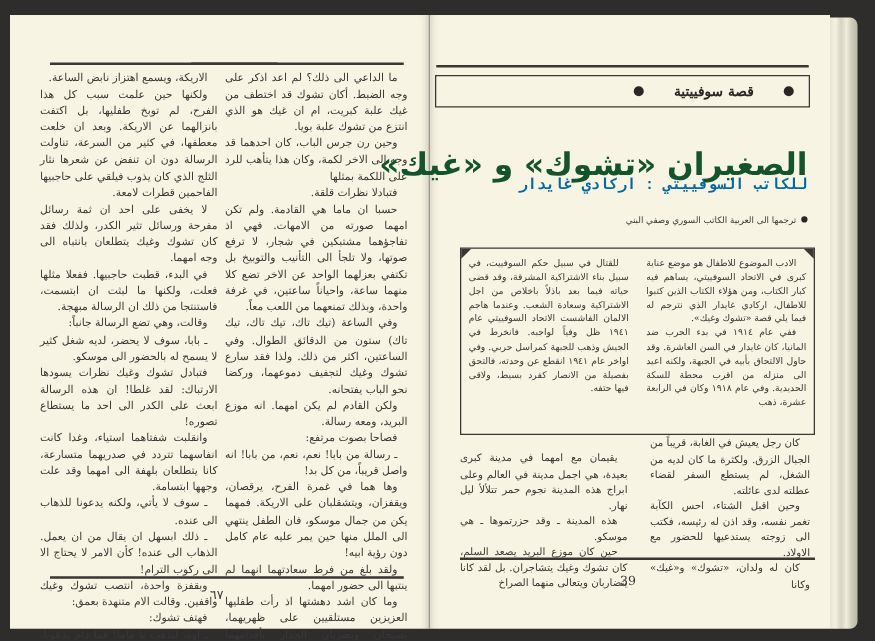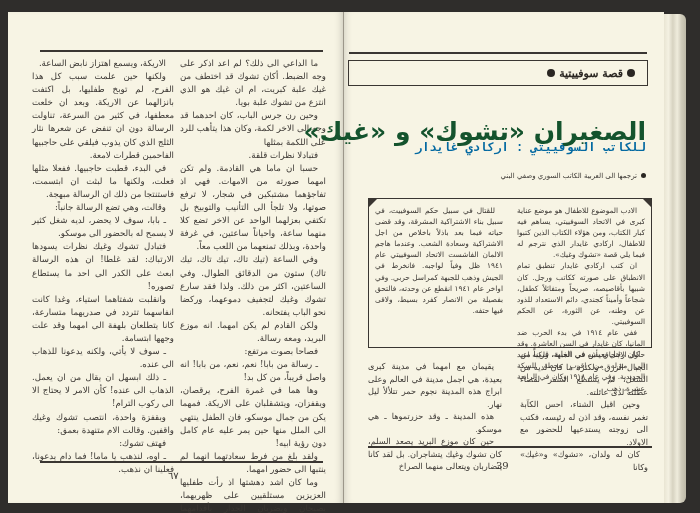--- a/index.html
+++ b/index.html
@@ -67,58 +67,58 @@
     <p>فصاحا بصوت مرتفع:</p>
     <p>ـ رسالة من بابا! نعم، نعم، من بابا! انه واصل قريباً، من كل بد!</p>
     <p>وها هما في غمرة الفرح، يرقصان، ويقفزان، ويتشقلبان على الاريكة. فمهما يكن من جمال موسكو، فان الطفل ينتهي الى الملل منها حين يمر عليه عام كامل دون رؤية ابيه!</p>
     <p>ولقد بلغ من فرط سعادتهما انهما لم ينتبها الى حضور امهما.</p>
     <p>وما كان اشد دهشتها اذ رأت طفليها العزيزين مستلقيين على ظهريهما، يصيحان ويضربان الجدار بأقدامهما ضربات عنيفة كانت ترتج من وقعها اللوحات المعلقة فوق</p>
   </div>
 
   <div class="col" style="top:45px; left:24px; width:142px;">
     <p>الاريكة، ويسمع اهتزاز نابض الساعة.</p>
     <p>ولكنها حين علمت سبب كل هذا الفرح، لم توبخ طفليها، بل اكتفت بانزالهما عن الاريكة. وبعد ان خلعت معطفها، في كثير من السرعة، تناولت الرسالة دون ان تنفض عن شعرها نثار الثلج الذي كان يذوب فيلقي على حاجبيها الفاحمين قطرات لامعة.</p>
+    <p>لا يخفى على احد ان ثمة رسائل مفرحة ورسائل تثير الكدر، ولذلك فقد كان تشوك وغيك يتطلعان بانتباه الى وجه امهما.</p>
     <p>في البدء، قطبت حاجبيها. ففعلا مثلها فعلت، ولكنها ما لبثت ان ابتسمت، فاستنتجا من ذلك ان الرسالة مبهجة.</p>
     <p>وقالت، وهي تضع الرسالة جانباً:</p>
     <p>ـ بابا، سوف لا يحضر، لديه شغل كثير لا يسمح له بالحضور الى موسكو.</p>
     <p>فتبادل تشوك وغيك نظرات يسودها الارتباك: لقد غلطا! ان هذه الرسالة ابعث على الكدر الى احد ما يستطاع تصوره!</p>
     <p>وانقلبت شفتاهما استياء، وغدا كانت انفاسهما تتردد في صدريهما متسارعة، كانا يتطلعان بلهفة الى امهما وقد علت وجهها ابتسامة.</p>
     <p>ـ سوف لا يأتي، ولكنه يدعونا للذهاب الى عنده.</p>
     <p>ـ ذلك ابسهل ان يقال من ان يعمل. الذهاب الى عنده! كأن الامر لا يحتاج الا الى ركوب الترام!</p>
     <p>وبقفزة واحدة، انتصب تشوك وغيك واقفين. وقالت الام متنهدة بعمق:</p>
     <p>فهتف تشوك:</p>
     <p>ـ اوه، لنذهب يا ماما! فما دام يدعونا، فعلينا ان نذهب.</p>
 
   </div>
 
   <div class="rule" style="top:449px; left:32px; width:283px;"></div>
   <div class="page-num" style="top:458px; left:160px;">٦٧</div>
 </div>
 
 <div class="page right-page">
   <div class="rule" style="top:40px; left:5px; width:298px;"></div>
 
-  <div class="section-box" style="top:48px; left:4px; width:300px; height:26px;">
+  <div class="section-box" style="top:48px; left:4px; width:300px; height:26px;gap:20px;">
     <span class="dot"></span>
     <span>قصة سوفييتية</span>
     <span class="dot"></span>
   </div>
 
   <div class="title" style="top:88px; right:18px;">الصغيران «تشوك» و «غيك»</div>
   <div class="author" style="top:128px; right:18px;">للكاتب السوفييتي : اركادي غايدار</div>
   <div class="translator" style="top:160px; right:18px;">
     <span class="dot"></span><span>ترجمها الى العربية الكاتب السوري وصفي البني</span>
   </div>
 
   <div class="intro-box" style="top:186px; left:24px; width:284px; height:150px;">
     <div class="corner" style="top:0; left:0; border-top:8px solid #3a3632; border-right:8px solid transparent;"></div>
     <div class="corner" style="top:0; right:0; border-top:8px solid #3a3632; border-left:8px solid transparent;"></div>
     <div class="col" style="top:6px; right:6px; width:128px; font-size:7.4px; line-height:11.1px;">
       <p>الادب الموضوع للاطفال هو موضع عناية كبرى في الاتحاد السوفييتي، يساهم فيه كبار الكتاب، ومن هؤلاء الكتاب الذين كتبوا للاطفال، اركادي غايدار الذي نترجم له فيما يلي قصة «تشوك وغيك».</p>
-      <p>ان كتب اركادي غايدار تنطبق تمام الانطباق على صورته ككاتب ورجل. كان شبيها بأقاصيصه، صريحاً ومتفائلاً كطفل، شجاعاً وأميناً كجندي، دائم الاستعداد للذود عن وطنه، عن الثورة، عن الحكم السوفييتي.</p>
       <p>ففي عام ١٩١٤ في بدء الحرب ضد المانيا، كان غايدار في السن العاشرة. وقد حاول الالتحاق بأبيه في الجبهة، ولكنه اعيد الى منزله من اقرب محطة للسكة الحديدية. وفي عام ١٩١٨ وكان في الرابعة عشرة، ذهب</p>
     </div>
     <div class="col" style="top:6px; left:6px; width:128px; font-size:7.4px; line-height:11.1px;">
       <p>للقتال في سبيل حكم السوفييت، في سبيل بناء الاشتراكية المشرقة، وقد قضى حياته فيما بعد باذلاً باخلاص من اجل الاشتراكية وسعادة الشعب. وعندما هاجم الالمان الفاشست الاتحاد السوفييتي عام ١٩٤١ ظل وفياً لواجبه. فانخرط في الجيش وذهب للجبهة كمراسل حربي. وفي اواخر عام ١٩٤١ انقطع عن وحدته، فالتحق بفصيلة من الانصار كفرد بسيط، ولاقى فيها حتفه.</p>
     </div>
   </div>
 
   <div class="col" style="top:336px; right:16px; width:128px; font-size:8.2px; line-height:12.5px;">
     <p>كان رجل يعيش في الغابة، قريباً من الجبال الزرق. ولكثرة ما كان لديه من الشغل، لم يستطع السفر لقضاء عطلته لدى عائلته.</p>
     <p>وحين اقبل الشتاء، احس الكآبة تغمر نفسه، وقد اذن له رئيسه، فكتب الى زوجته يستدعيها للحضور مع الاولاد.</p>

